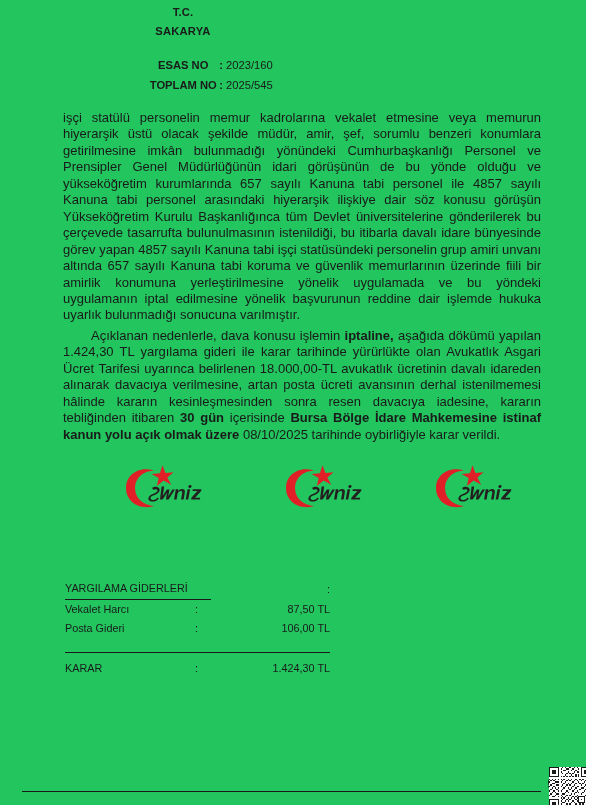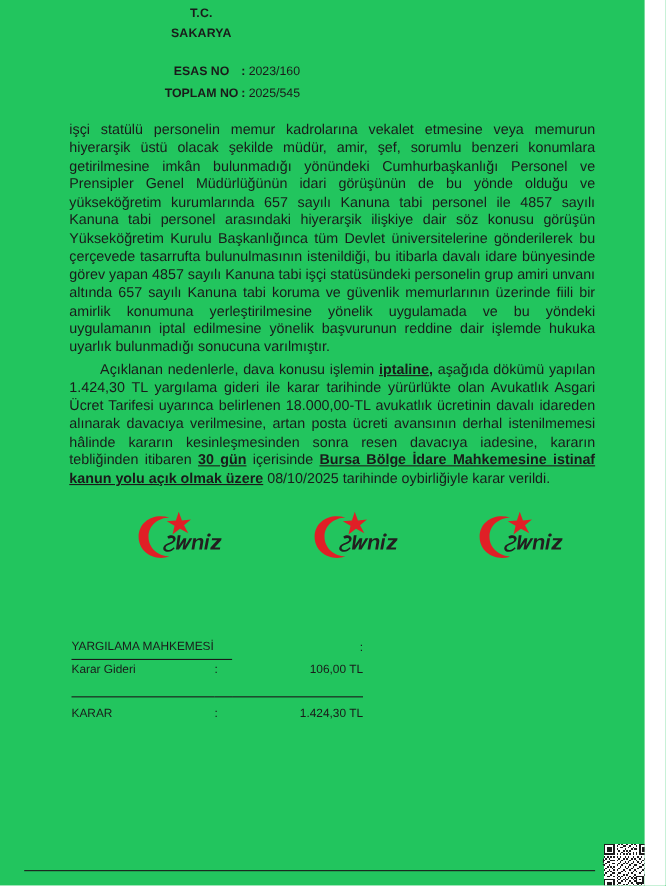--- a/index.html
+++ b/index.html
@@ -85,21 +85,20 @@
     hyphens: none;
   }
   .body-text p.indent {
     text-indent: 28px;
   }
   .body-text p + p {
     margin-top: 4px;
   }
   .body-text b {
     font-weight: bold;
-    text-decoration: underline;
   }
 
   
   .seals {
     position: absolute;
     left: 63px;
     top: 462px;
     width: 480px;
     height: 70px;
   }
@@ -246,25 +245,30 @@
           <path d="M74.8 27.3 l8.6 0 l-.3 1.8 l-6 6.6 l5.1 0 l-.3 1.8 l-8.8 0 l.3-1.8 l6-6.6 l-4.9 0 z"></path>
         </g>
       </svg>
     </div>
   </div>
 
   <div class="costs">
     <table>
       <tbody>
         <tr class="head">
-          <td colspan="2"><span class="head-inner">YARGILAMA MAHKEMESİ</span></td>
+          <td colspan="2"><span class="head-inner">YARGILAMA GİDERLERİ</span></td>
           <td class="c-value">:</td>
         </tr>
         <tr>
-          <td class="c-label">Karar Gideri</td>
+          <td class="c-label">Vekalet Harcı</td>
+          <td class="c-colon">:</td>
+          <td class="c-value">87,50 TL</td>
+        </tr>
+        <tr>
+          <td class="c-label">Posta Gideri</td>
           <td class="c-colon">:</td>
           <td class="c-value">106,00 TL</td>
         </tr>
         <tr class="spacer">
           <td></td>
             <td></td>
             <td></td>
         </tr>
         <tr class="total">
           <td class="c-label">KARAR</td>

